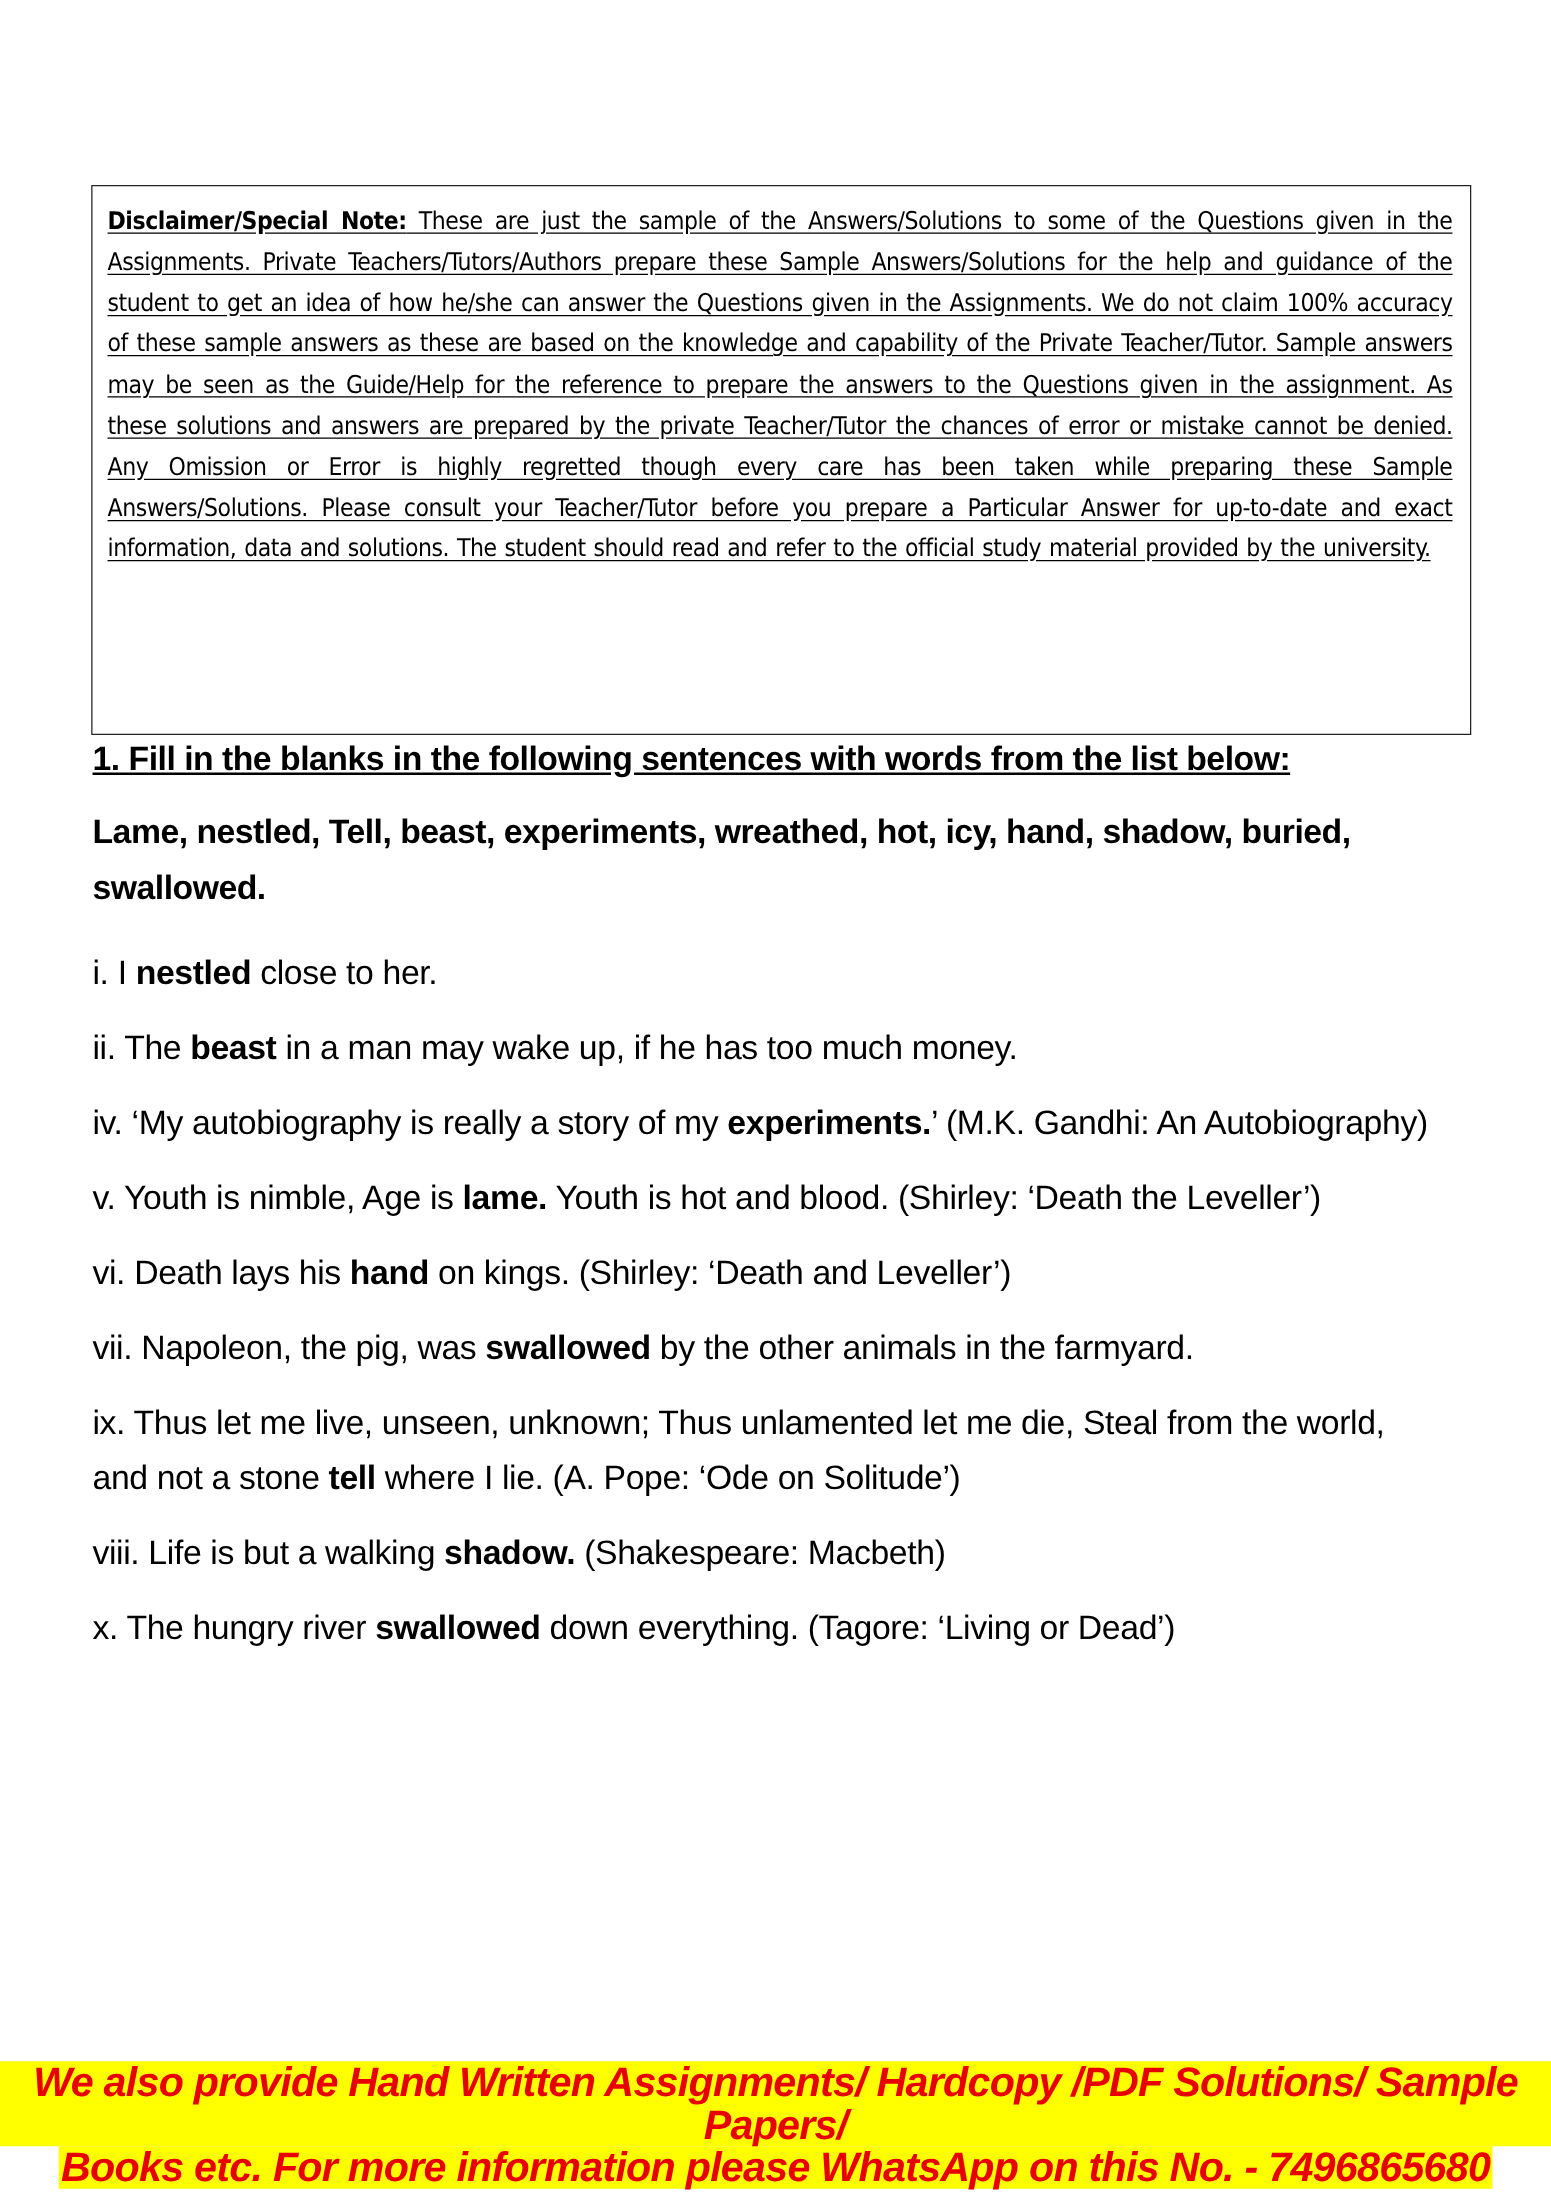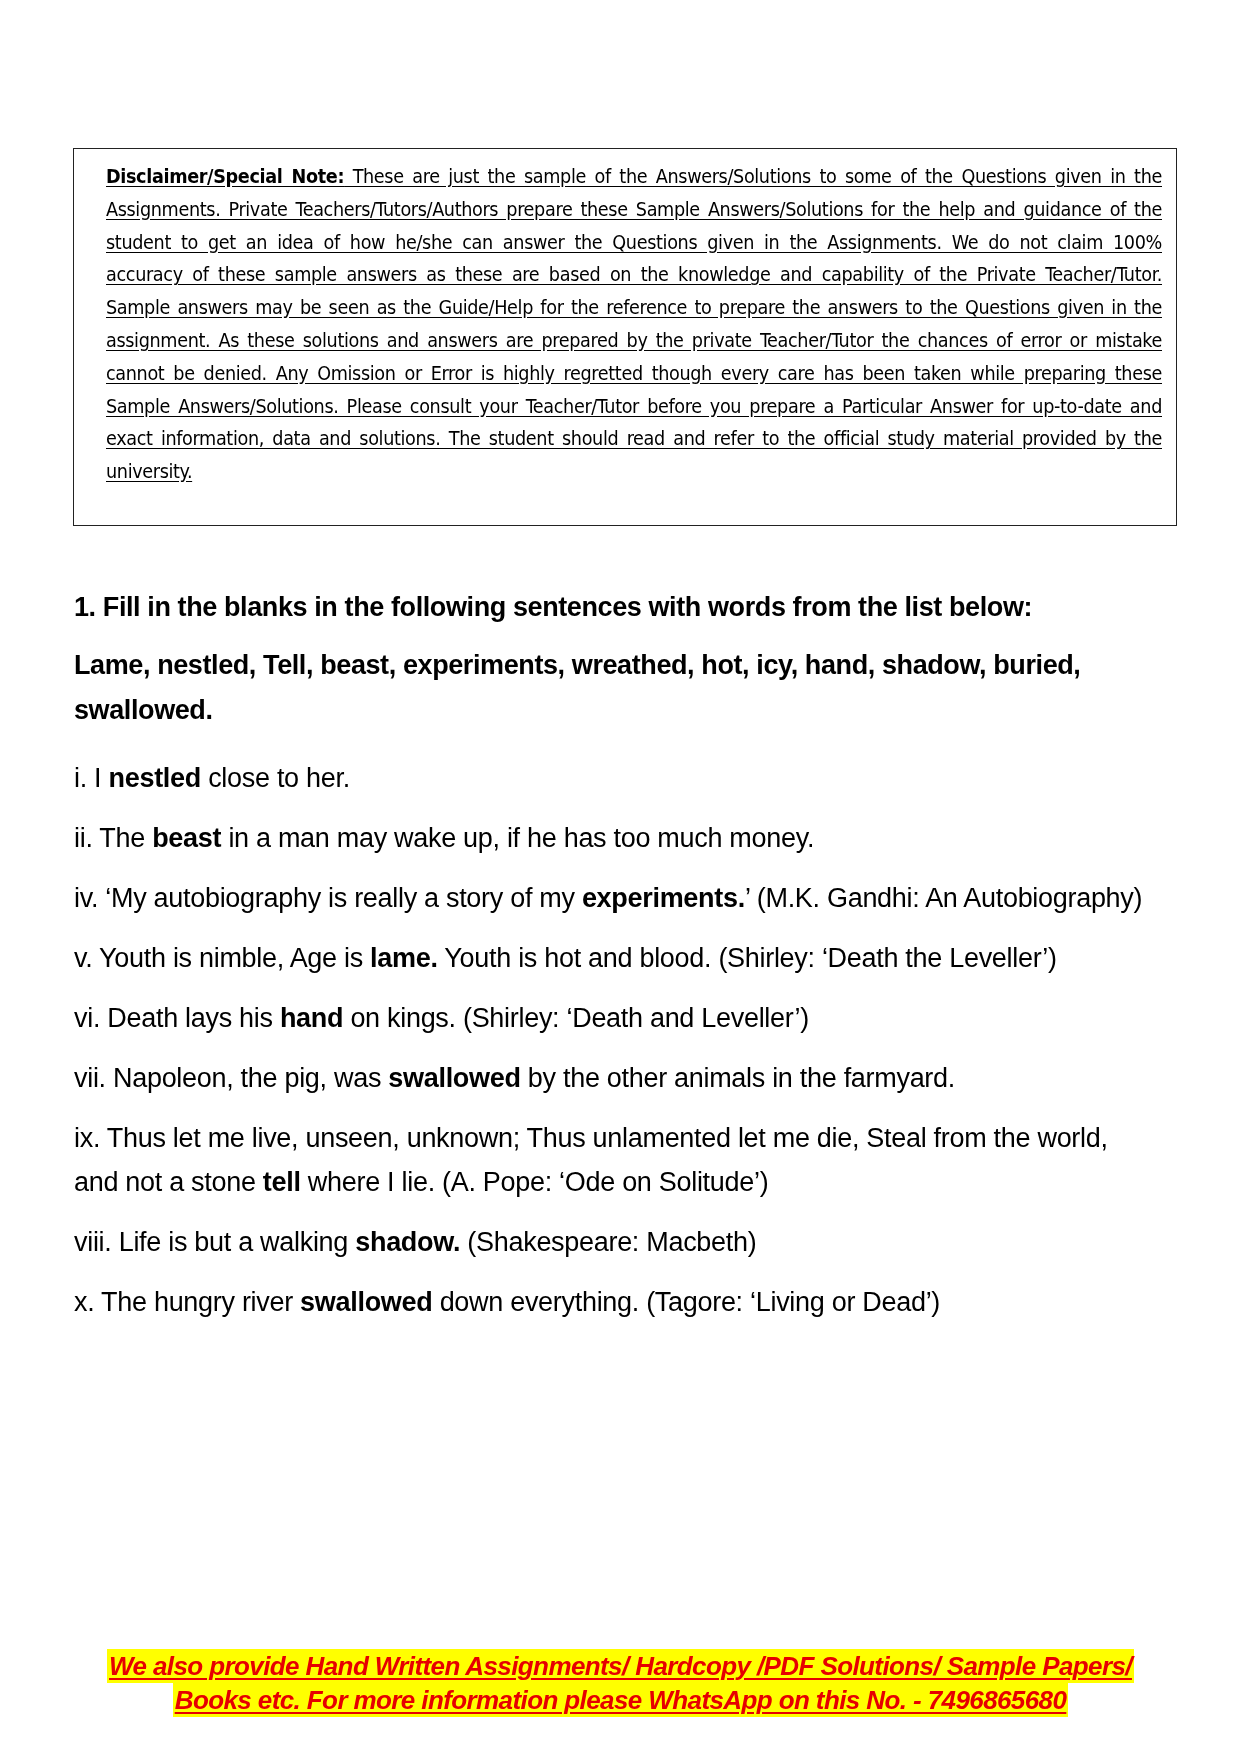--- a/index.html
+++ b/index.html
@@ -1,42 +1,42 @@
 <!DOCTYPE html>
 <html><head>
 <meta charset="utf-8">
 <style>
   html, body { margin: 0; padding: 0; background: #ffffff; }
   body { width: 1241px; height: 1755px; position: relative; overflow: hidden;
          font-family: "Liberation Sans", "DejaVu Sans", sans-serif; color: #000; }
   .disclaimer {
-    position: absolute; left: 73px; top: 148px; width: 1104px; height: 378px;
+    position: absolute; left: 73px; top: 148px; width: 1104px; height: 440px;
     border: 1.5px solid #222; box-sizing: border-box;
-    padding: 12px 14px 0 32px;
+    padding: 12px 14px 0 12px;
   }
   .disclaimer p {
     margin: 0; font-size: 19.6px; line-height: 32.8px; text-align: justify;
     text-decoration: underline; text-underline-offset: 3px;
     font-family: "DejaVu Sans Condensed", "Liberation Sans Narrow", "Liberation Sans", sans-serif;
     letter-spacing: -0.35px; word-spacing: 1px;
   }
   .disclaimer .lead { font-weight: bold; }
   .content { position: absolute; left: 74px; top: 585px; width: 1100px; }
-  .q-title { font-size: 27px; font-weight: bold; margin: 0; line-height: 44px; letter-spacing: -0.4px; }
+  .q-title { font-size: 27px; font-weight: bold; margin: 0; line-height: 44px; letter-spacing: -0.4px; text-decoration: underline; }
   .q-words { font-size: 27px; font-weight: bold; margin: 14px 0 0 0; line-height: 45px; letter-spacing: -0.4px; width: 1040px; }
   .answers { margin-top: 23px; }
   .ans { font-size: 27px; line-height: 44px; margin: 0 0 16px 0; letter-spacing: -0.3px; width: 1070px; }
   .ans b { font-weight: bold; }
   .footer {
     position: absolute; left: 0; top: 1649px; width: 1241px; text-align: center;
   }
   .footer .line {
     display: inline-block; background: #ffff00; color: #e60000;
-    font-style: italic; font-weight: bold; font-size: 26px; line-height: 34px;
-    text-decoration: underline; text-decoration-thickness: 2px; text-underline-offset: 3px;
+    font-style: italic; font-weight: bold; font-size: 33px; line-height: 34px;
+    text-decoration-thickness: 2px; text-underline-offset: 3px;
     padding: 0 2px; letter-spacing: -0.6px;
   }
 </style>
 </head>
 <body>
 
 <div class="disclaimer">
   <p><span class="lead">Disclaimer/Special Note:</span><span> These are just the sample of the Answers/Solutions to some of the Questions given in the Assignments. Private Teachers/Tutors/Authors prepare these Sample Answers/Solutions for the help and guidance of the student to get an idea of how he/she can answer the Questions given in the Assignments. We do not claim 100% accuracy of these sample answers as these are based on the knowledge and capability of the Private Teacher/Tutor. Sample answers may be seen as the Guide/Help for the reference to prepare the answers to the Questions given in the assignment. As these solutions and answers are prepared by the private Teacher/Tutor the chances of error or mistake cannot be denied. Any Omission or Error is highly regretted though every care has been taken while preparing these Sample Answers/Solutions. Please consult your Teacher/Tutor before you prepare a Particular Answer for up-to-date and exact information, data and solutions. The student should read and refer to the official study material provided by the university.</span></p>
 </div>
 

